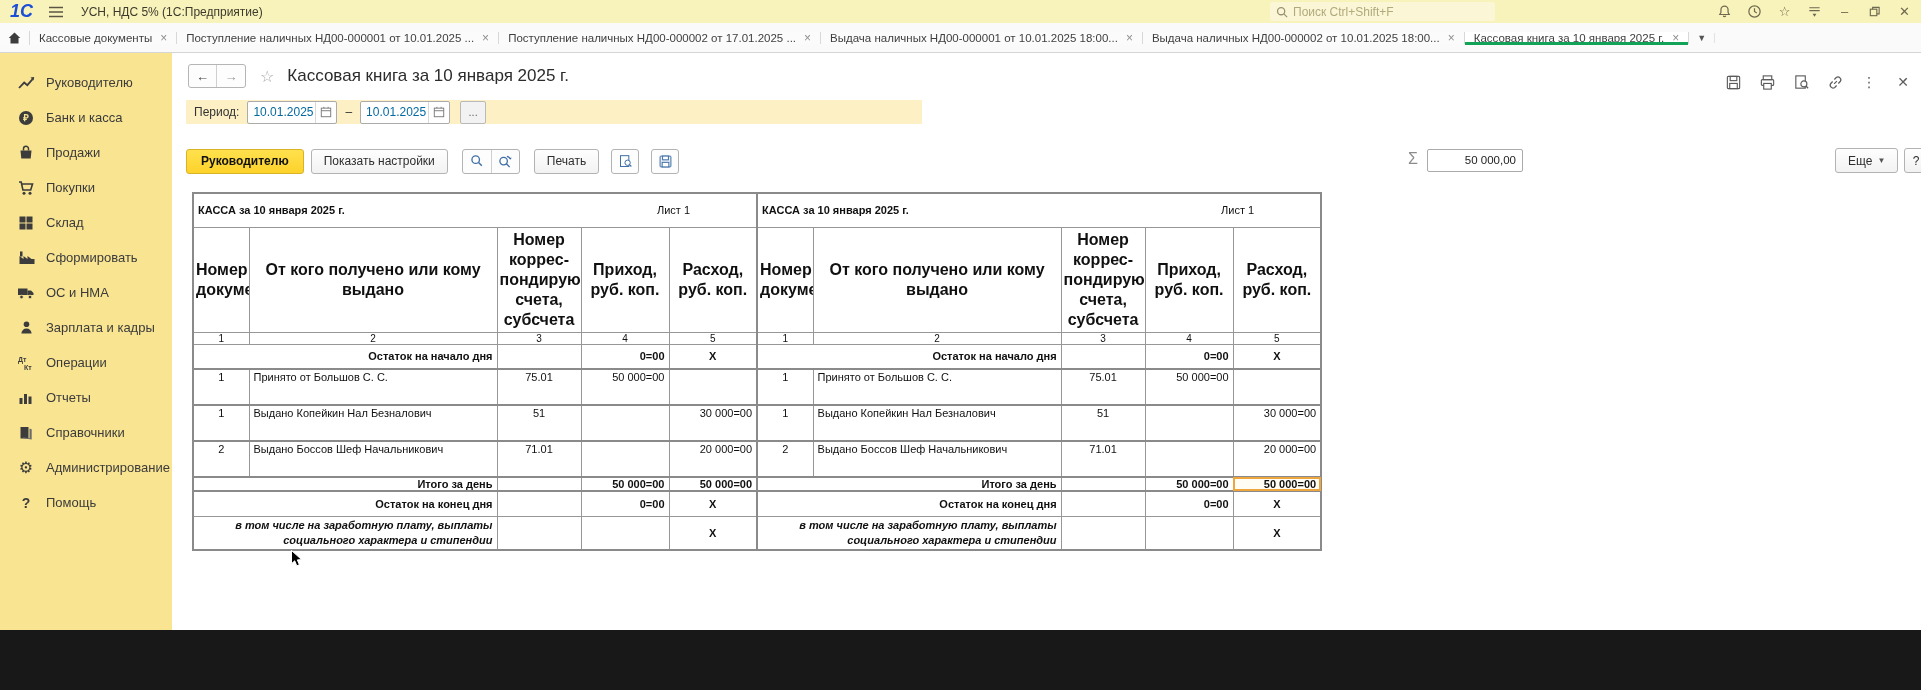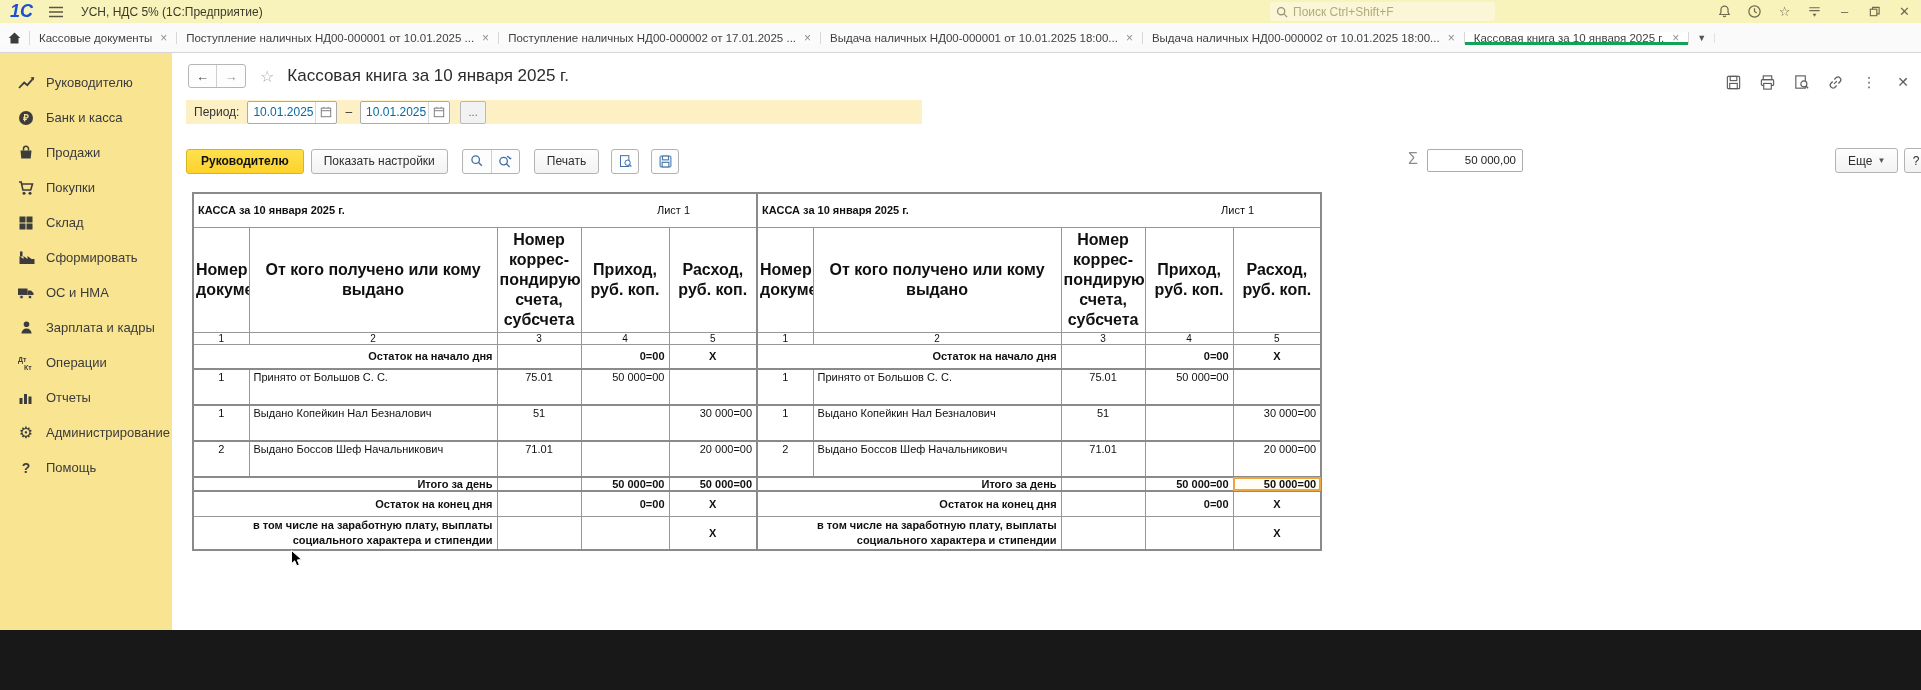--- a/index.html
+++ b/index.html
@@ -78,21 +78,21 @@
   .pane td { border:1px solid #979797; font-size:11px; color:#101010; padding:1px 4px; overflow:hidden; }
   .cap { height:34px; position:relative; }
   .cap-t { font-weight:bold; }
   .cap-s { position:absolute; right:66px; top:50%; transform:translateY(-50%); font-weight:normal; }
   .hdr-row td { font-weight:bold; text-align:center; vertical-align:middle; white-space:pre-line; height:56px; font-size:16px; padding:2px 2px; line-height:1.25; }
   .nums-row td { text-align:center; font-size:10px; height:12px; padding:0; }
   .r-balance td, .r-total td, .r-note td { font-weight:bold; }
   .r-balance td { height:25px; padding:0 4px; }
   .r-total td { height:14px; padding:0 4px; border-top:2px solid #8a8a8a; border-bottom:2px solid #8a8a8a; }
   .r-note td { height:33px; vertical-align:middle; }
-  .r-note .lbl { white-space:pre-line; line-height:1.4; }
+  .r-note .lbl { white-space:pre-line; line-height:1.4;font-style:italic; }
   .r-data td { height:36px; vertical-align:top; border-top:2px solid #8a8a8a; border-bottom:2px solid #8a8a8a; font-weight:normal; }
   .lbl { text-align:right; }
   .c { text-align:center; }
   .r { text-align:right; }
   td.sel { outline:2px solid #eda63e; outline-offset:-2px; background:#fffdf4; }
 
   
   .sigblock { position:absolute; top:453px; width:560px; font-size:11px; color:#000; }
   .sigblock.left { left:20px; }
   .sigblock.right { left:584px; }
@@ -277,20 +277,29 @@
           <svg width="16" height="15" viewBox="0 0 16 15">
             <rect x="1.5" y="8" width="3" height="6" fill="#3c3c3c"></rect>
             <rect x="6" y="4" width="3" height="10" fill="#3c3c3c"></rect>
             <rect x="10.5" y="6.5" width="3" height="7.5" fill="#3c3c3c"></rect>
           </svg>
         </span>
         <span class="side-lbl">Отчеты</span>
       </div>
       <div class="side-item">
         <span class="side-ico">
+          <svg width="16" height="16" viewBox="0 0 16 16">
+            <path d="M2.5 2h8v11.5h-8z" fill="#3c3c3c"></path>
+            <path d="M11.5 3.5l2.2.8v10.2l-8.5-1.3v-1l6.3 1z" fill="#6b6b6b"></path>
+          </svg>
+        </span>
+        <span class="side-lbl">Справочники</span>
+      </div>
+      <div class="side-item">
+        <span class="side-ico">
           <span style="font-size:16px;color:#3c3c3c;line-height:1;">⚙</span>
         </span>
         <span class="side-lbl">Администрирование</span>
       </div>
       <div class="side-item">
         <span class="side-ico">
           <span style="font-size:14px;color:#3c3c3c;font-weight:bold;">?</span>
         </span>
         <span class="side-lbl">Помощь</span>
       </div>

